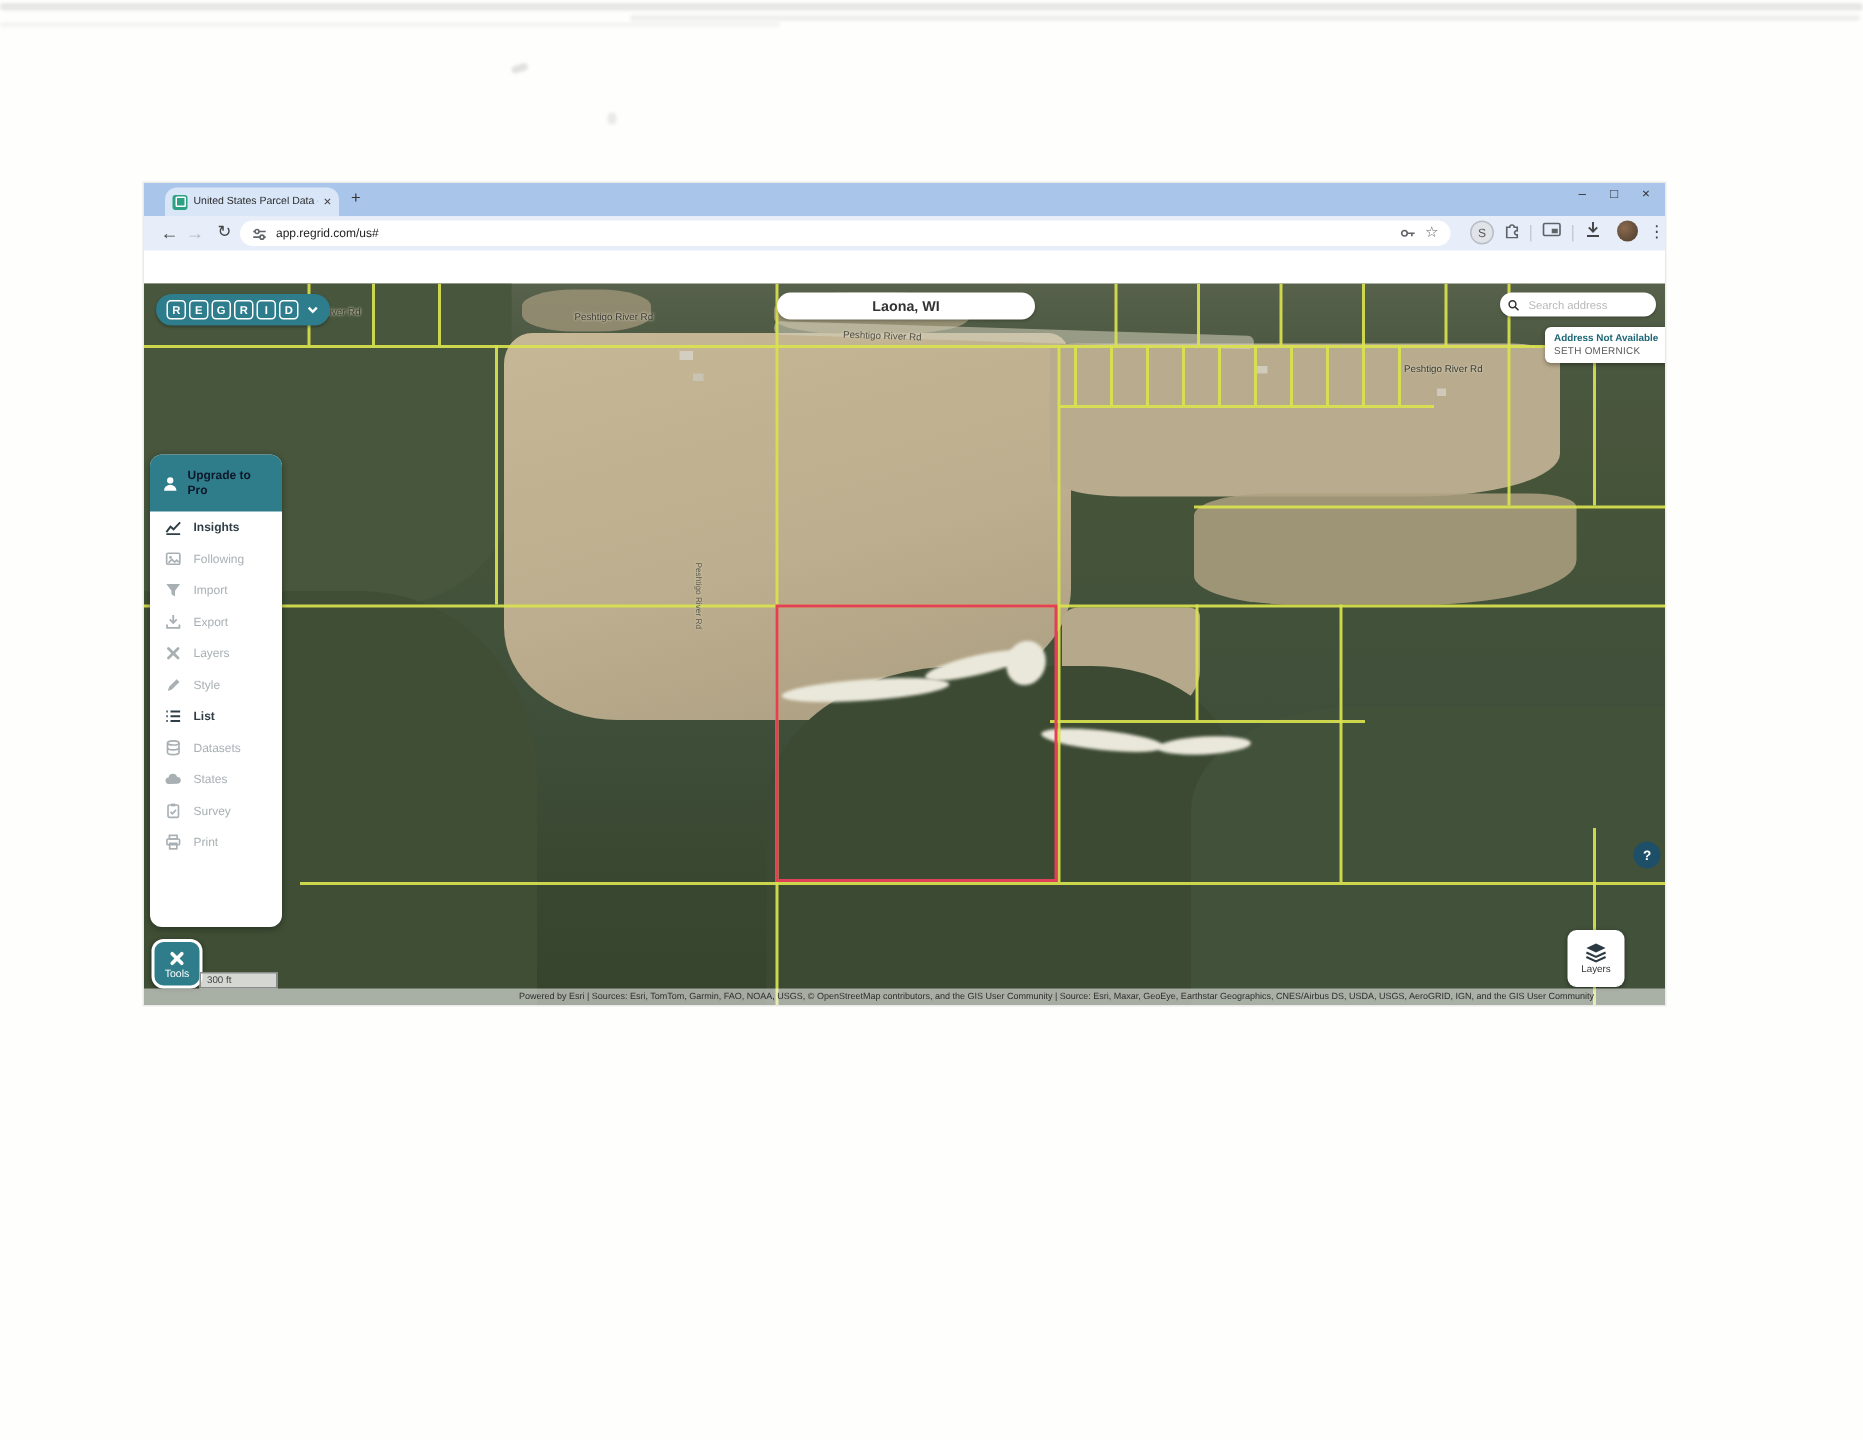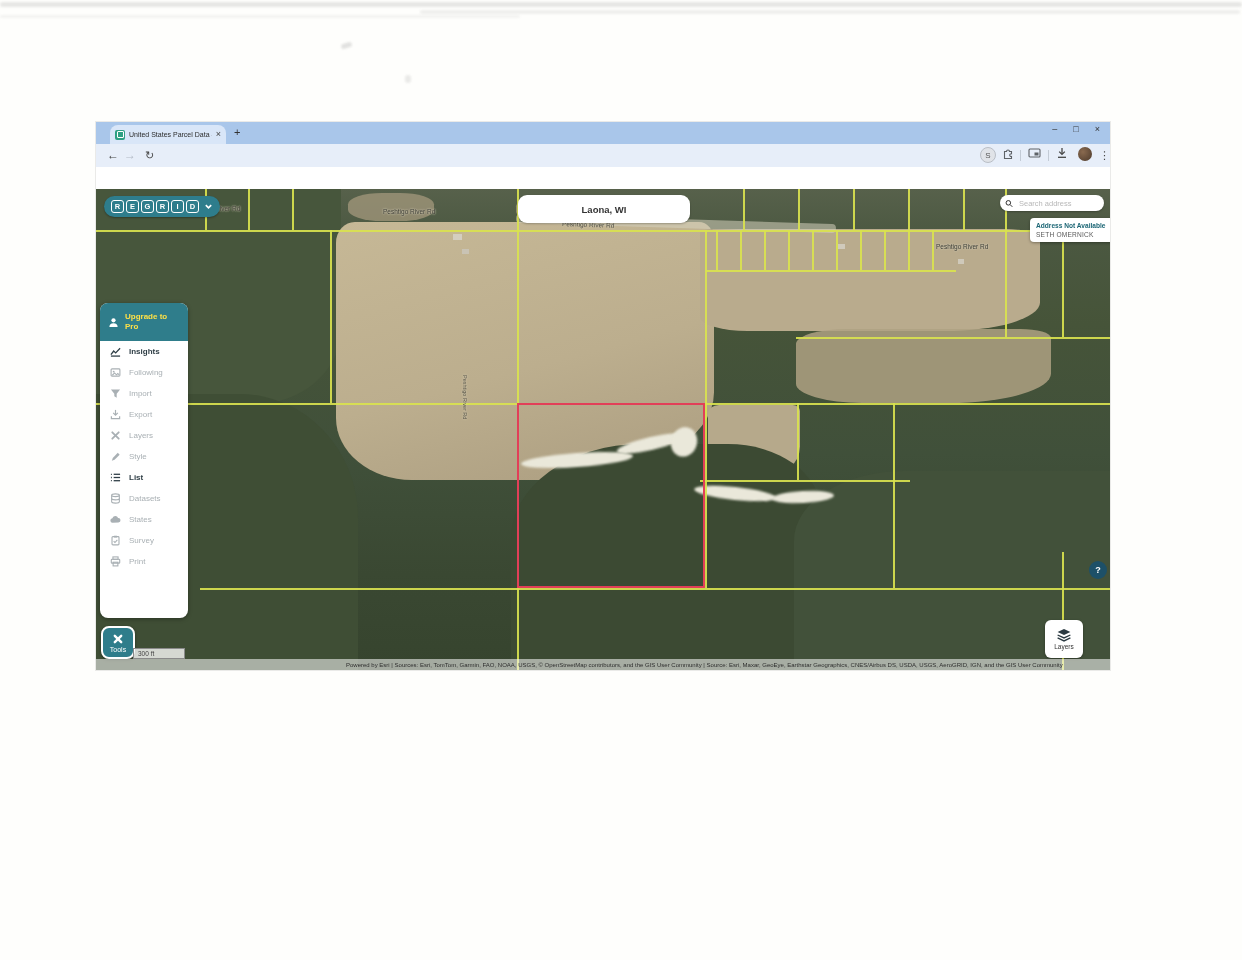--- a/index.html
+++ b/index.html
@@ -51,38 +51,38 @@
   .plinev{width:1.5px;}
   #parcel-red{position:absolute;left:421px;top:214px;width:188px;height:185px;
               border:2.5px solid #e23f58;box-sizing:border-box;}
   .roadlabel{position:absolute;font-size:6.5px;color:#3c3c34;white-space:nowrap;
              text-shadow:0 0 2px #cfcab4,0 0 2px #cfcab4;}
   
   #logo{position:absolute;left:8px;top:7px;height:21px;background:#2e7d8c;border-radius:11px;
         display:flex;align-items:center;padding:0 7px;gap:2px;box-shadow:0 1px 2px rgba(0,0,0,.3);}
   .logo-letter{width:11px;height:11px;border:1px solid #fff;border-radius:3px;color:#fff;
                font-size:7.5px;font-weight:bold;display:flex;align-items:center;justify-content:center;}
-  #placepill{position:absolute;left:422px;top:6px;width:172px;height:28px;background:#fff;
+  #placepill{position:absolute;left:422px;top:6px;width:172px;height:18px;background:#fff;
              border-radius:9px;display:flex;align-items:center;justify-content:center;
              font-size:9.5px;font-weight:bold;color:#333;box-shadow:0 1px 2px rgba(0,0,0,.25);}
   #searchbox{position:absolute;left:904px;top:6px;width:104px;height:16px;background:#fff;
              border-radius:8px;display:flex;align-items:center;padding:0 5px;gap:4px;box-sizing:border-box;
              box-shadow:0 1px 2px rgba(0,0,0,.25);}
   #searchbox input{border:none;outline:none;background:transparent;font-size:7.5px;width:78px;
                    font-family:"Liberation Sans",sans-serif;color:#333;}
   #searchbox input::placeholder{color:#b8b8b8;}
   #popup{position:absolute;left:934px;top:29px;width:80px;background:#fff;border-radius:4px;
          padding:4px 6px;box-shadow:0 1px 3px rgba(0,0,0,.35);}
   #popup .ptitle{font-size:6.6px;font-weight:bold;color:#1c6675;}
   #popup .powner{font-size:6.6px;color:#5a5a5a;margin-top:2px;letter-spacing:.2px;}
   
   #sidebar{position:absolute;left:4px;top:114px;width:88px;height:315px;background:#fff;
            border-radius:8px;box-shadow:0 1px 4px rgba(0,0,0,.35);}
   #upgrade{height:38px;background:#2f7d8b;border-radius:8px 8px 0 0;display:flex;align-items:center;
-           padding:0 8px;gap:6px;box-sizing:border-box;color:#fde047;}
+           padding:0 8px;gap:6px;box-sizing:border-box;color:#0f172a;}
   #upgrade .ulabel{font-size:8px;font-weight:bold;line-height:1.2;width:52px;}
   .sitem{height:21px;display:flex;align-items:center;gap:8px;padding-left:10px;}
   .sitem .slabel{font-size:8px;}
   .sitem.enabled{color:#2f3e46;}
   .sitem.enabled .slabel{color:#2f3e46;font-weight:bold;}
   .sitem.disabled{color:#a9b0b4;}
   .sitem.disabled .slabel{color:#a9b0b4;}
   
   #toolsbtn{position:absolute;left:5px;top:437px;width:34px;height:33px;background:#2f7d8b;
             border:2px solid #fff;border-radius:8px;box-sizing:border-box;display:flex;flex-direction:column;
@@ -132,20 +132,36 @@
       <span>–</span>
       <span>□</span>
       <span>×</span>
     </div>
   </div>
 
   <div id="toolbar">
     <span class="tbico" style="left:11px;">←</span>
     <span class="tbico" style="left:28px;color:#b2bac6;">→</span>
     <span class="tbico" style="left:49px;font-size:11px;">↻</span>
+    <div id="urlpill">
+      <svg class="mini-svg" width="10" height="10" viewBox="0 0 12 12" fill="none" stroke="#5f6368" stroke-width="1.3">
+        <line x1="1" y1="4" x2="11" y2="4"></line>
+          <circle cx="4" cy="4" r="1.6" fill="#fff"></circle>
+        <line x1="1" y1="8.5" x2="11" y2="8.5"></line>
+          <circle cx="8" cy="8.5" r="1.6" fill="#fff"></circle>
+      </svg>
+      <span class="url">app.regrid.com/us#</span>
+      <span class="spacer"></span>
+      <svg class="mini-svg" width="11" height="11" viewBox="0 0 12 12" fill="none" stroke="#5f6368" stroke-width="1.2">
+        <circle cx="3.6" cy="6" r="2"></circle>
+          <line x1="5.6" y1="6" x2="11" y2="6"></line>
+          <line x1="9" y1="6" x2="9" y2="8.2"></line>
+      </svg>
+      <span style="font-size:10px;color:#5f6368;line-height:10px;">☆</span>
+    </div>
     <div class="chip" style="left:884px;">
       <span class="scircle">S</span>
     </div>
     <div class="chip" style="left:906px;">
       <svg width="12" height="12" viewBox="0 0 12 12" fill="none" stroke="#5f6368" stroke-width="1.1">
         <path d="M2.5 4.5 h2 a1.5 1.5 0 1 1 3 0 h2 v2.3 a1.4 1.4 0 1 0 0 2.7 v2 h-7 z"></path>
       </svg>
     </div>
     <div class="vsep" style="left:924px;"></div>
     <div class="chip" style="left:932px;">

